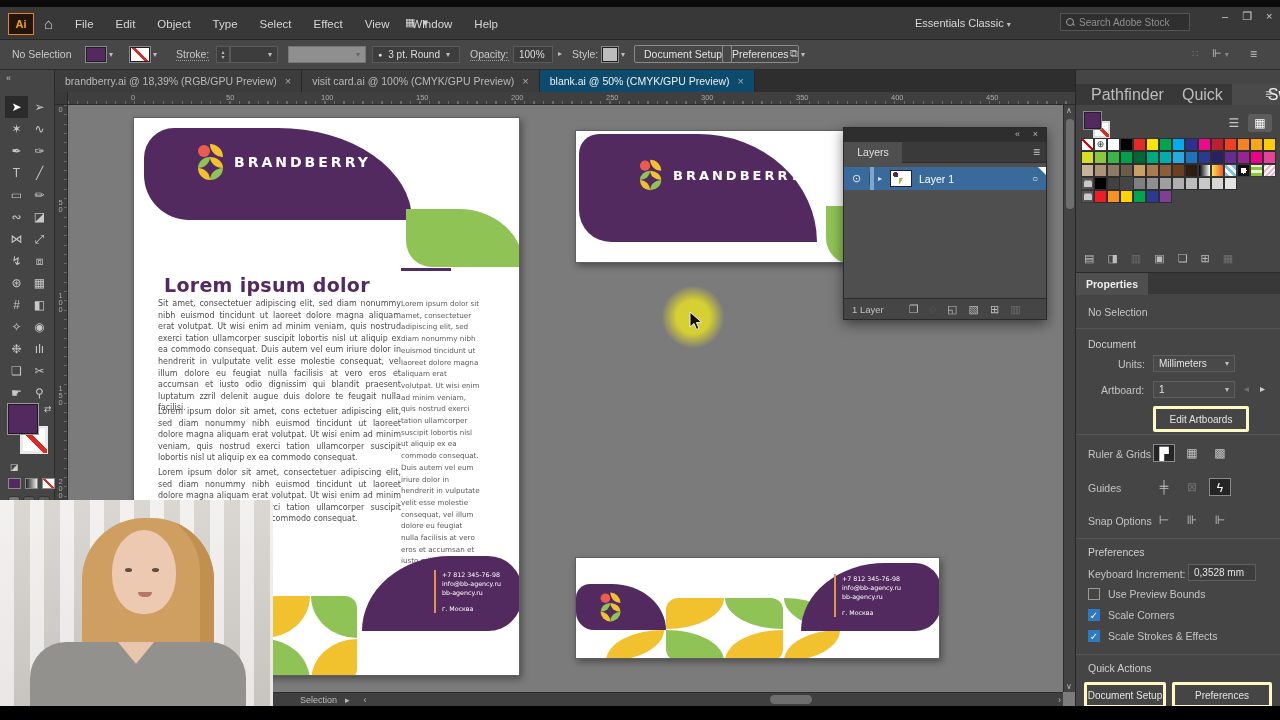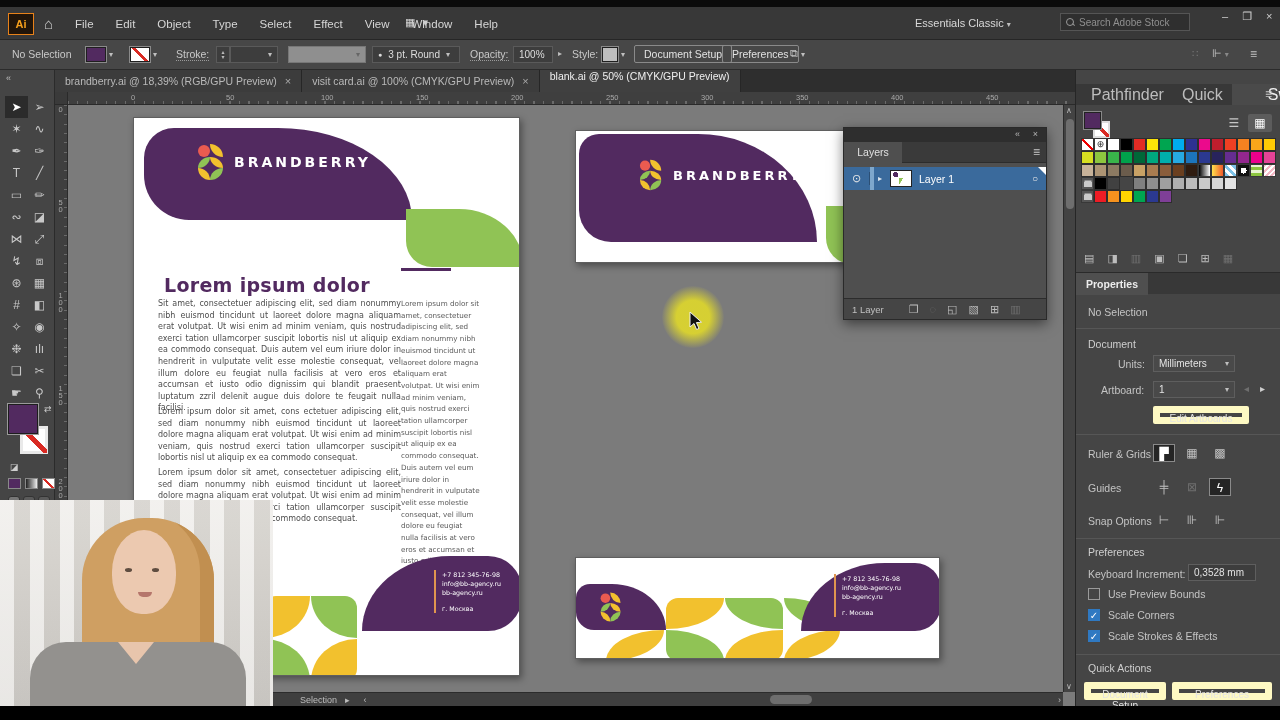--- a/index.html
+++ b/index.html
@@ -31,21 +31,21 @@
   .dotted-u { border-bottom:1px dotted #9a9a9a; }
   .csw { width:20px; height:15px; border:1px solid #1f1f1f; outline:1px solid #8a8a8a; }
   .chev { color:#bfbfbf; font-size:8px; }
   .fieldbox { background:#3d3d3d; border:1px solid #5a5a5a; color:#ddd; font-size:10px; display:flex; align-items:center; padding:0 5px; height:17px; }
   .ctl-btn { border:1px solid #8a8a8a; border-radius:2px; color:#e2e2e2; font-size:10.5px; padding:2px 9px; background:transparent; }
   .rowflex { display:flex; align-items:center; }
 
   
   #tabbar { left:55px; top:70px; width:1020px; height:22px; background:#2e2e2e; display:flex; align-items:stretch; }
   .doc-tab { display:flex; align-items:center; gap:8px; padding:0 10px; font-size:10.5px; color:#b9b9b9; background:#3c3c3c; border-right:1px solid #262626; }
-  .doc-tab.active { background:#404040; color:#efefef;flex-direction:column; }
+  .doc-tab.active { background:#0c4a6e; color:#efefef; }
   .doc-tab .x { color:#a9a9a9; font-size:11px; }
 
   
   #leftbar { left:0; top:70px; width:55px; height:650px; background:#454545; border-right:1px solid #2b2b2b; }
   #leftbar .collapse { position:absolute; left:6px; top:3px; color:#bdbdbd; font-size:9px; }
   #tools { position:absolute; left:5px; top:26px; width:46px; display:grid; grid-template-columns:23px 23px; }
   .tool { height:22px; display:flex; align-items:center; justify-content:center; color:#c8c8c8; font-size:12px; }
   .tool.active { background:#2b2b2b; color:#fff; }
   #fillstroke { left:8px; top:334px; width:40px; height:70px; }
   #fill-sw { left:0; top:0; width:30px; height:30px; background:var(--purple); border:1px solid #1d1d1d; outline:1px solid #9a9a9a; z-index:2; }
@@ -165,21 +165,21 @@
   #sw-icons { position:absolute; left:8px; top:182px; display:flex; gap:13px; }
   #sw-icons .ic { color:#bdbdbd; font-size:11px; }
   #sw-icons .ic.dis { color:#707070; }
 
   #props-strip { position:absolute; left:0; top:202px; width:100%; height:22px; background:#383838; border-top:1px solid #2a2a2a; }
   #props-tab { position:absolute; left:0; top:0; width:72px; height:22px; background:#4f4f4f; color:#ececec; font-size:10.5px; font-weight:bold; text-align:center; line-height:22px; }
   .p-label { color:#c4c4c4; font-size:10.5px; }
   .p-sec { color:#cfcfcf; font-size:10.5px; }
   .p-divider { position:absolute; left:0; width:100%; border-top:1px solid #565656; }
   .dd { position:absolute; height:17px; background:#494949; border:1px solid #5e5e5e; color:#e3e3e3; font-size:10px; display:flex; align-items:center; padding:0 5px; justify-content:space-between; }
-  .pbtn { position:absolute; height:18px; border:7px solid #fef9c3; border-radius:2px; color:#e3e3e3; font-size:10px; text-align:center; background:transparent; }
+  .pbtn { position:absolute; height:26px; border:3px solid #fef9c3; border-radius:2px; color:#e3e3e3; font-size:10px; text-align:center; background:transparent; }
   .icbtn { position:absolute; width:22px; height:18px; color:#c2c2c2; font-size:12px; text-align:center; line-height:18px; }
   .icbtn.active { background:#252525; border:1px solid #8a8a8a; color:#fff; }
   .icbtn.dis { color:#6e6e6e; }
   .cb { position:absolute; width:12px; height:12px; border:1px solid #9a9a9a; background:transparent; }
   .cb.on { background:#2f79c2; border-color:#2f79c2; color:#fff; font-size:10px; line-height:12px; text-align:center; }
 
   
   #webcam { left:0; top:500px; width:273px; height:206px; background:linear-gradient(#e6e3de,#d2cfca); overflow:hidden; z-index:40; }
   #webcam .curtain { position:absolute; inset:0; background:repeating-linear-gradient(90deg, rgba(255,255,255,.5) 0 14px, rgba(0,0,0,.05) 14px 30px); }
   #webcam .hair { position:absolute; left:82px; top:18px; width:132px; height:200px; background:#cf9f62; border-radius:62px 62px 30px 44px; box-shadow:inset -14px -8px 0 #c18f50; }

